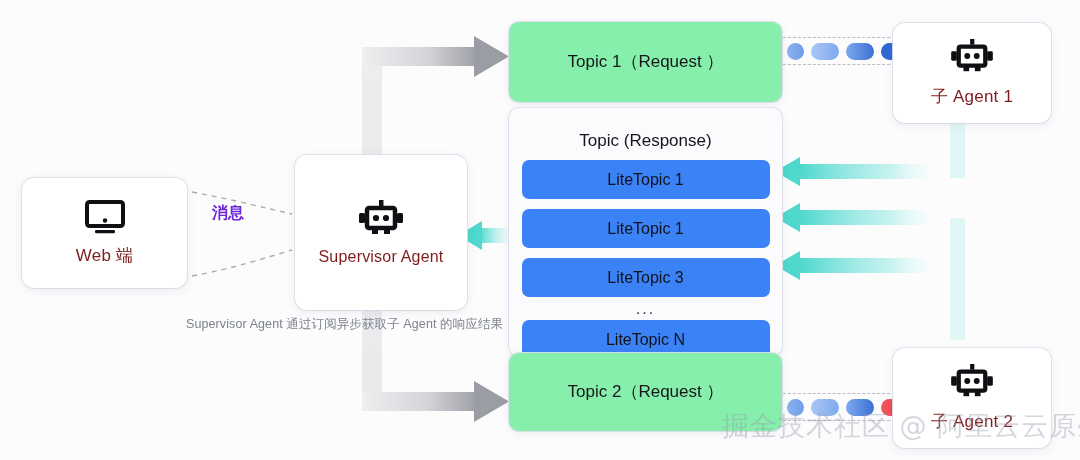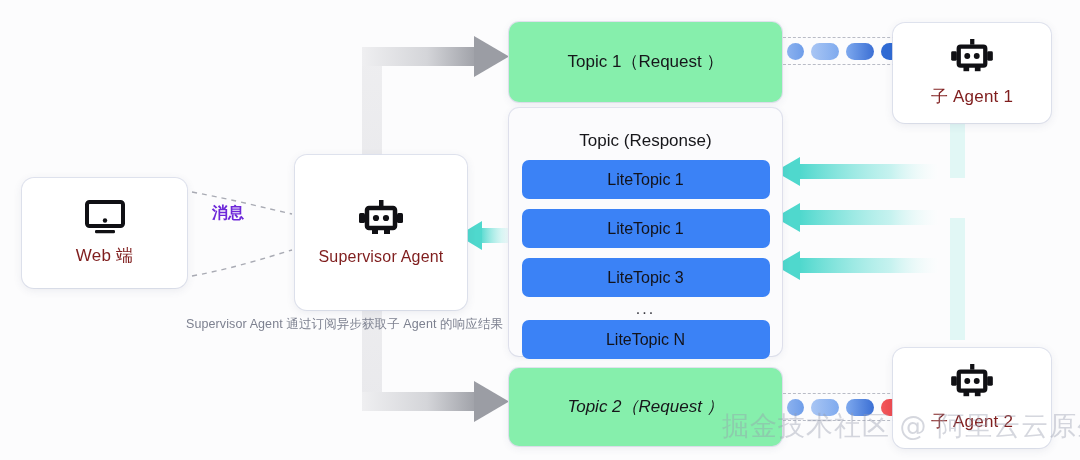--- a/index.html
+++ b/index.html
@@ -64,21 +64,21 @@
   
   .topic-req {
     position: absolute; left: 509px; width: 273px;
     background: #86efac;
     border-radius: 10px;
     box-shadow: 0 2px 9px rgba(60,70,110,0.09), 0 0 0 1px rgba(228,230,240,0.95);
     display: flex; flex-direction: row;
     align-items: center; justify-content: center;
   }
   #topic1-box { top: 22px; height: 80px; }
-  #topic2-box { top: 368px; height: 78px; font-style: italic; }
+  #topic2-box { top: 353px; height: 78px; }
   .topic-line { font-size: 17px; color: #16161a; line-height: 1.55; }
 
   
   #topic-response-box {
     position: absolute; left: 509px; top: 108px;
     width: 273px; height: 248px;
     background: #fbfbfd;
     border-radius: 10px;
     box-shadow: 0 2px 9px rgba(60,70,110,0.09), 0 0 0 1px rgba(228,230,240,0.95);
     padding-top: 11px;

